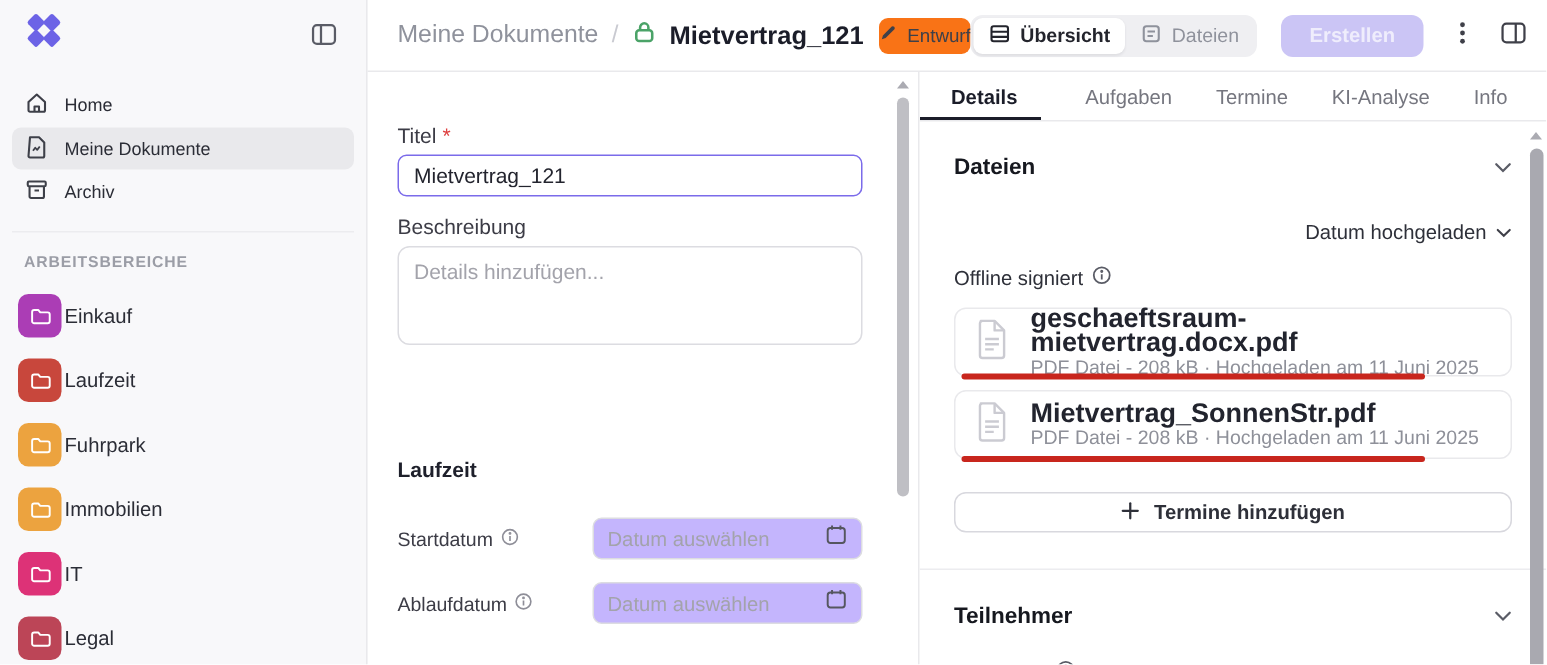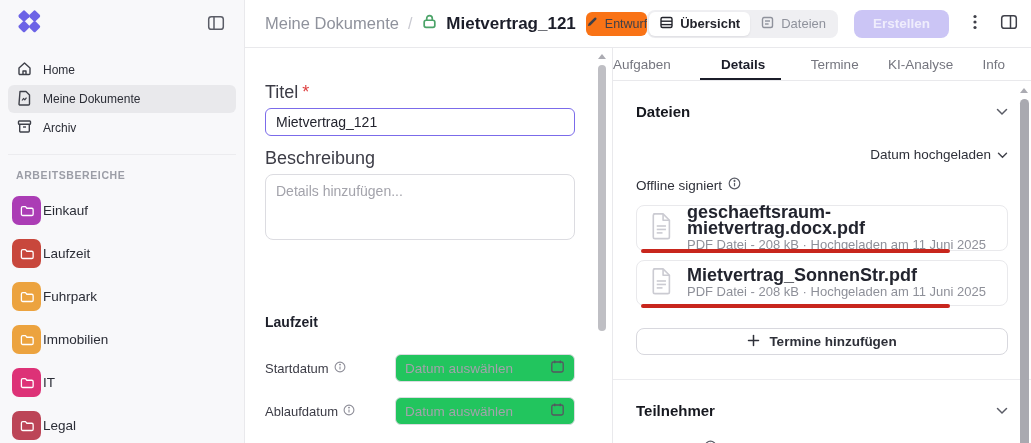--- a/index.html
+++ b/index.html
@@ -33,31 +33,31 @@
   .seg-btn.on { background:#fff; color:#23242C; font-weight:600; box-shadow:0 1px 2px rgba(20,20,40,.08); }
   .create-btn { margin-left:16px; height:28px; padding:0 19px; border:none; border-radius:8px; background:#CBC5F5; color:#EFEDFC; font-size:13.5px; font-weight:600; font-family:inherit; cursor:default; }
   .kebab-btn { margin-left:14px; }
   .panel-btn { margin-left:8px; }
 
   
   .body { flex:1; display:flex; position:relative; min-height:0; }
 
   
   .form-pane { flex:1; position:relative; padding:34px 0 0 20px; }
-  .f-label { display:flex; align-items:center; gap:4px; font-size:18px; color:#3C3C46; margin-bottom:5px; }
+  .f-label { display:flex; align-items:center; gap:4px; font-size:14px; color:#3C3C46; margin-bottom:5px; }
   .req { color:#DE4040; }
   .title-input { width:310px; height:28px; border:1.5px solid #7B6BEA; border-radius:6px; padding:0 10px; font-size:14px; color:#23242E; font-family:inherit; outline:none; }
   .desc-label { margin-top:12px; }
   .desc-area { width:310px; height:66px; border:1px solid #DCDCE1; border-radius:8px; padding:8px 10px; font-size:14px; color:#23242E; font-family:inherit; resize:none; outline:none; }
   .desc-area::placeholder, .title-input::placeholder { color:#A3A3AB; }
   .laufzeit { margin-top:70px; font-size:14px; font-weight:700; color:#1E202B; }
   .date-row { display:flex; margin-top:24px; width:310px; }
   .date-row + .date-row { margin-top:15px; }
   .date-lab { flex:1; display:flex; align-items:center; gap:5px; font-size:13px; color:#3C3C46; }
-  .date-box { width:180px; height:28px; border:1px solid #DCDCE1; border-radius:6px; display:flex; align-items:center; padding:0 9px; background:#22c55e; }
+  .date-box { width:180px; height:28px; border:1px solid #DCDCE1; border-radius:6px; display:flex; align-items:center; padding:0 9px; background:#c4b5fd; }
   .date-box input { flex:1; border:none; outline:none; font-size:13.5px; font-family:inherit; color:#23242E; min-width:0; background:transparent; }
   .date-box input::placeholder { color:#A3A3AB; }
 
   
   .vscroll { position:absolute; right:5px; top:6px; width:10px; display:flex; flex-direction:column; align-items:center; }
   .scroll-arrow { width:0; height:0; border-left:4px solid transparent; border-right:4px solid transparent; border-bottom:5px solid #ABABB2; margin-bottom:6px; cursor:pointer; }
   .scroll-thumb { width:8px; background:#BFBFC4; border-radius:4px; cursor:grab; }
   .form-pane .scroll-thumb { height:266px; }
 
   
@@ -328,22 +328,22 @@
         </div>
 
         <div class="vscroll">
           <span class="scroll-arrow"></span>
           <div class="scroll-thumb"></div>
         </div>
       </main>
 
       <section class="detail-pane">
         <div class="tabs">
+          <span class="tab active">Details</span>
           <span class="tab">Aufgaben</span>
-          <span class="tab active">Details</span>
           <span class="tab">Termine</span>
           <span class="tab">KI-Analyse</span>
           <span class="tab">Info</span>
         </div>
 
         <div class="panel-content">
 
           <div class="section-row">
             <h3>Dateien</h3>
             <span class="chev">

